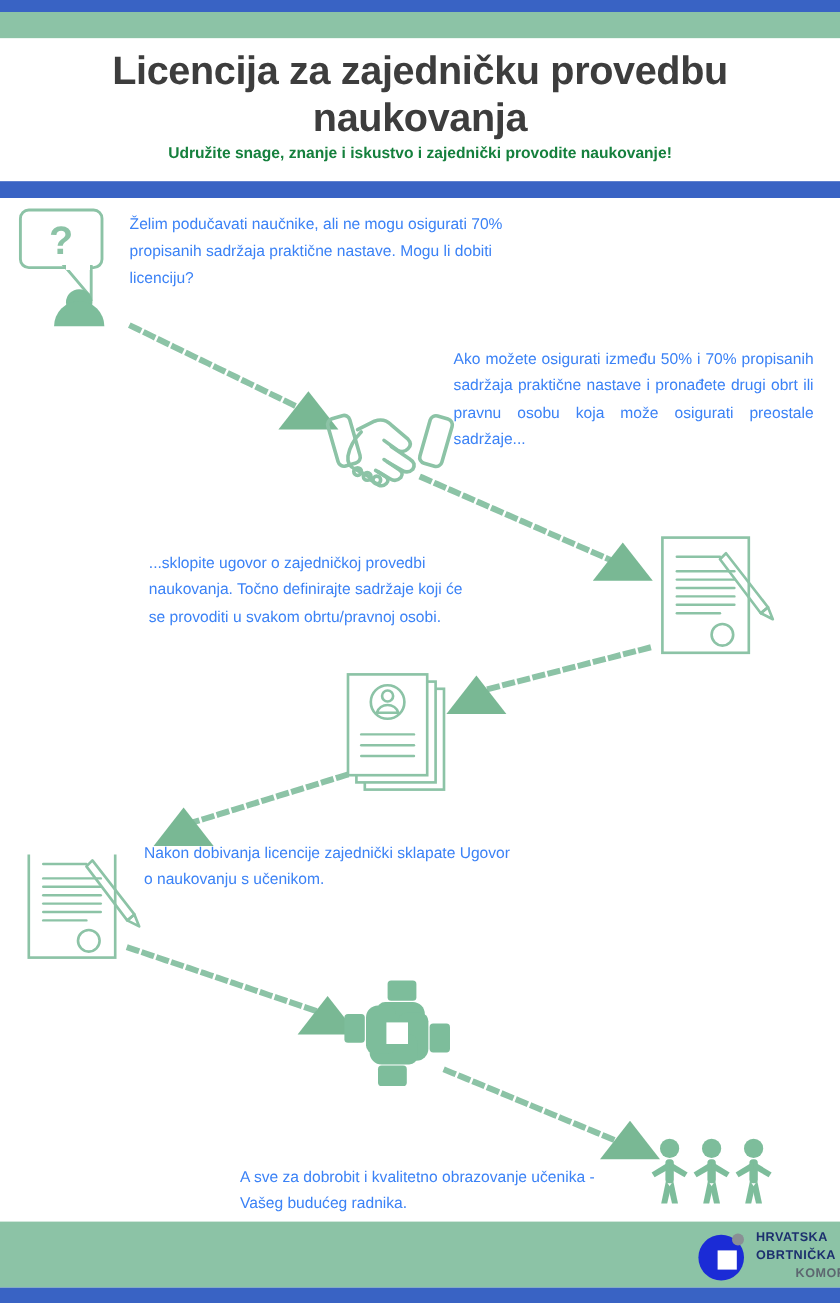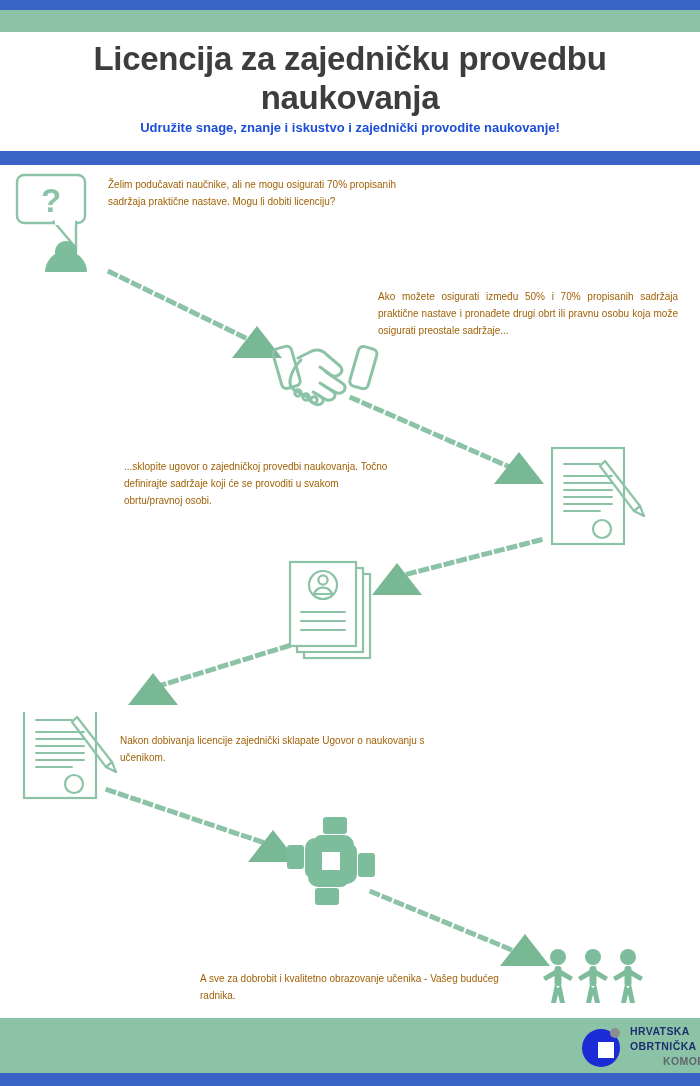--- a/index.html
+++ b/index.html
@@ -46,37 +46,37 @@
     line-height: 1.18;
     color: #3d3d3d;
     letter-spacing: -0.3px;
   }
   .subtitle {
     position: absolute; left: 40px; top: 120px;
     width: 620px;
     text-align: center;
     font-size: 13px;
     font-weight: bold;
-    color: #1d4ed8;
+    color: #15803d;
   }
 
   
   .txt {
     position: absolute;
-    font-size: 10px;
+    font-size: 13px;
     line-height: 1.72;
-    color: #a16207;
+    color: #3b82f6;
   }
   .txt.just { text-align: justify; text-justify: inter-word; }
 
   .t1 { left: 108px; top: 176px; width: 320px; }
   .t2 { left: 378px; top: 288px; width: 300px; }
   .t3 { left: 124px; top: 458px; width: 268px; }
   .t4 { left: 382px; top: 626px; width: 296px; }
-  .t5 { left: 120px; top: 732px; width: 312px; }
+  .t5 { left: 120px; top: 700px; width: 312px; }
   .t6 { left: 382px; top: 806px; width: 296px; }
   .t7 { left: 200px; top: 970px; width: 318px; }
 
   
   .icon { position: absolute; }
 
   
   .dots { position: absolute; left: 0; top: 0; width: 700px; height: 1086px; pointer-events: none; }
 
   

